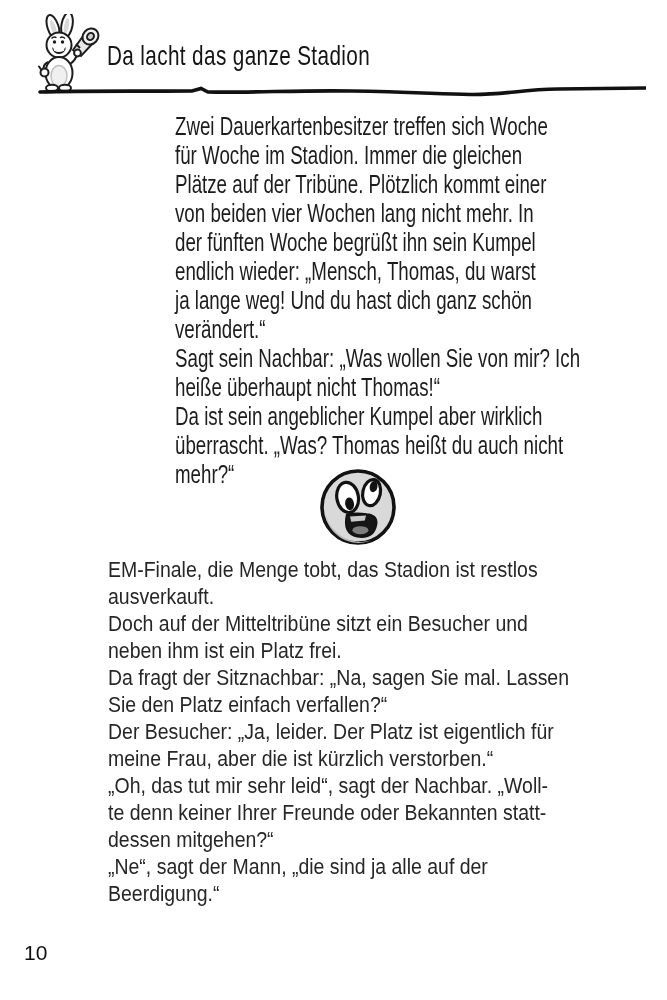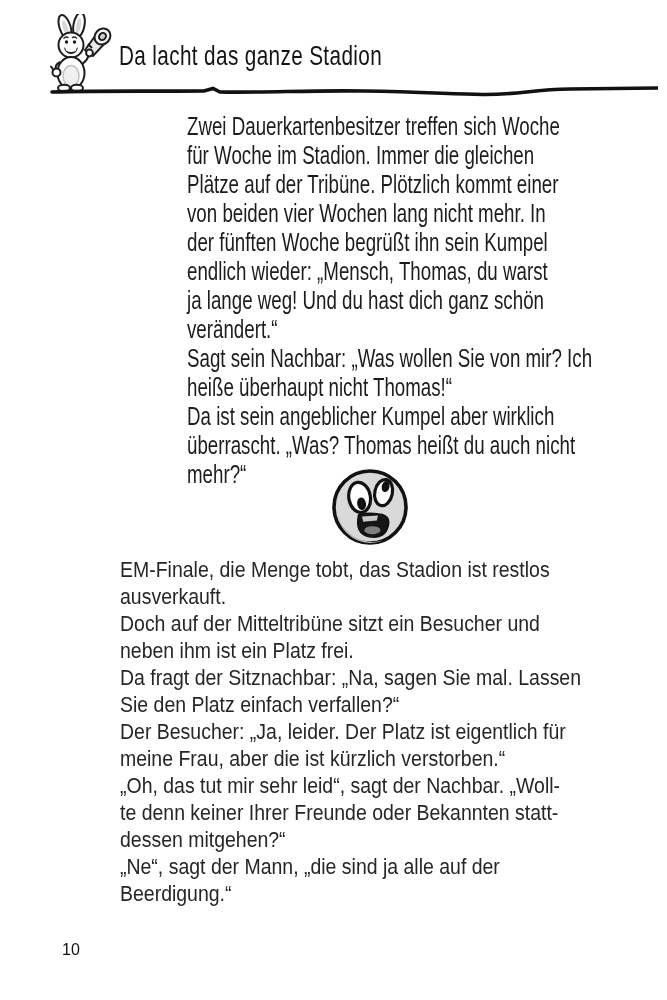--- a/index.html
+++ b/index.html
@@ -4,21 +4,20 @@
 <style>
   html, body { margin: 0; padding: 0; background: #ffffff; }
   .page {
     position: relative;
     width: 646px;
     height: 1000px;
     background: #ffffff;
     overflow: hidden;
     font-family: "Liberation Sans", sans-serif;
     color: #1a1a1a;
-    margin-left: 12px;
   }
   .mascot {
     position: absolute;
     left: 26px;
     top: 14px;
     width: 78px;
     height: 78px;
   }
   .chapter-title {
     position: absolute;
@@ -65,23 +64,23 @@
   }
   .shock-face {
     position: absolute;
     left: 318px;
     top: 466px;
     width: 80px;
     height: 82px;
   }
   .page-number {
     position: absolute;
-    left: 50px;
+    left: 24px;
     top: 941px;
-    font-size: 16px;
+    font-size: 21px;
     color: #111111;
   }
 </style>
 </head>
 <body>
 
 <div class="page">
 
   <svg class="mascot" viewBox="0 0 78 78" aria-hidden="true">
 

